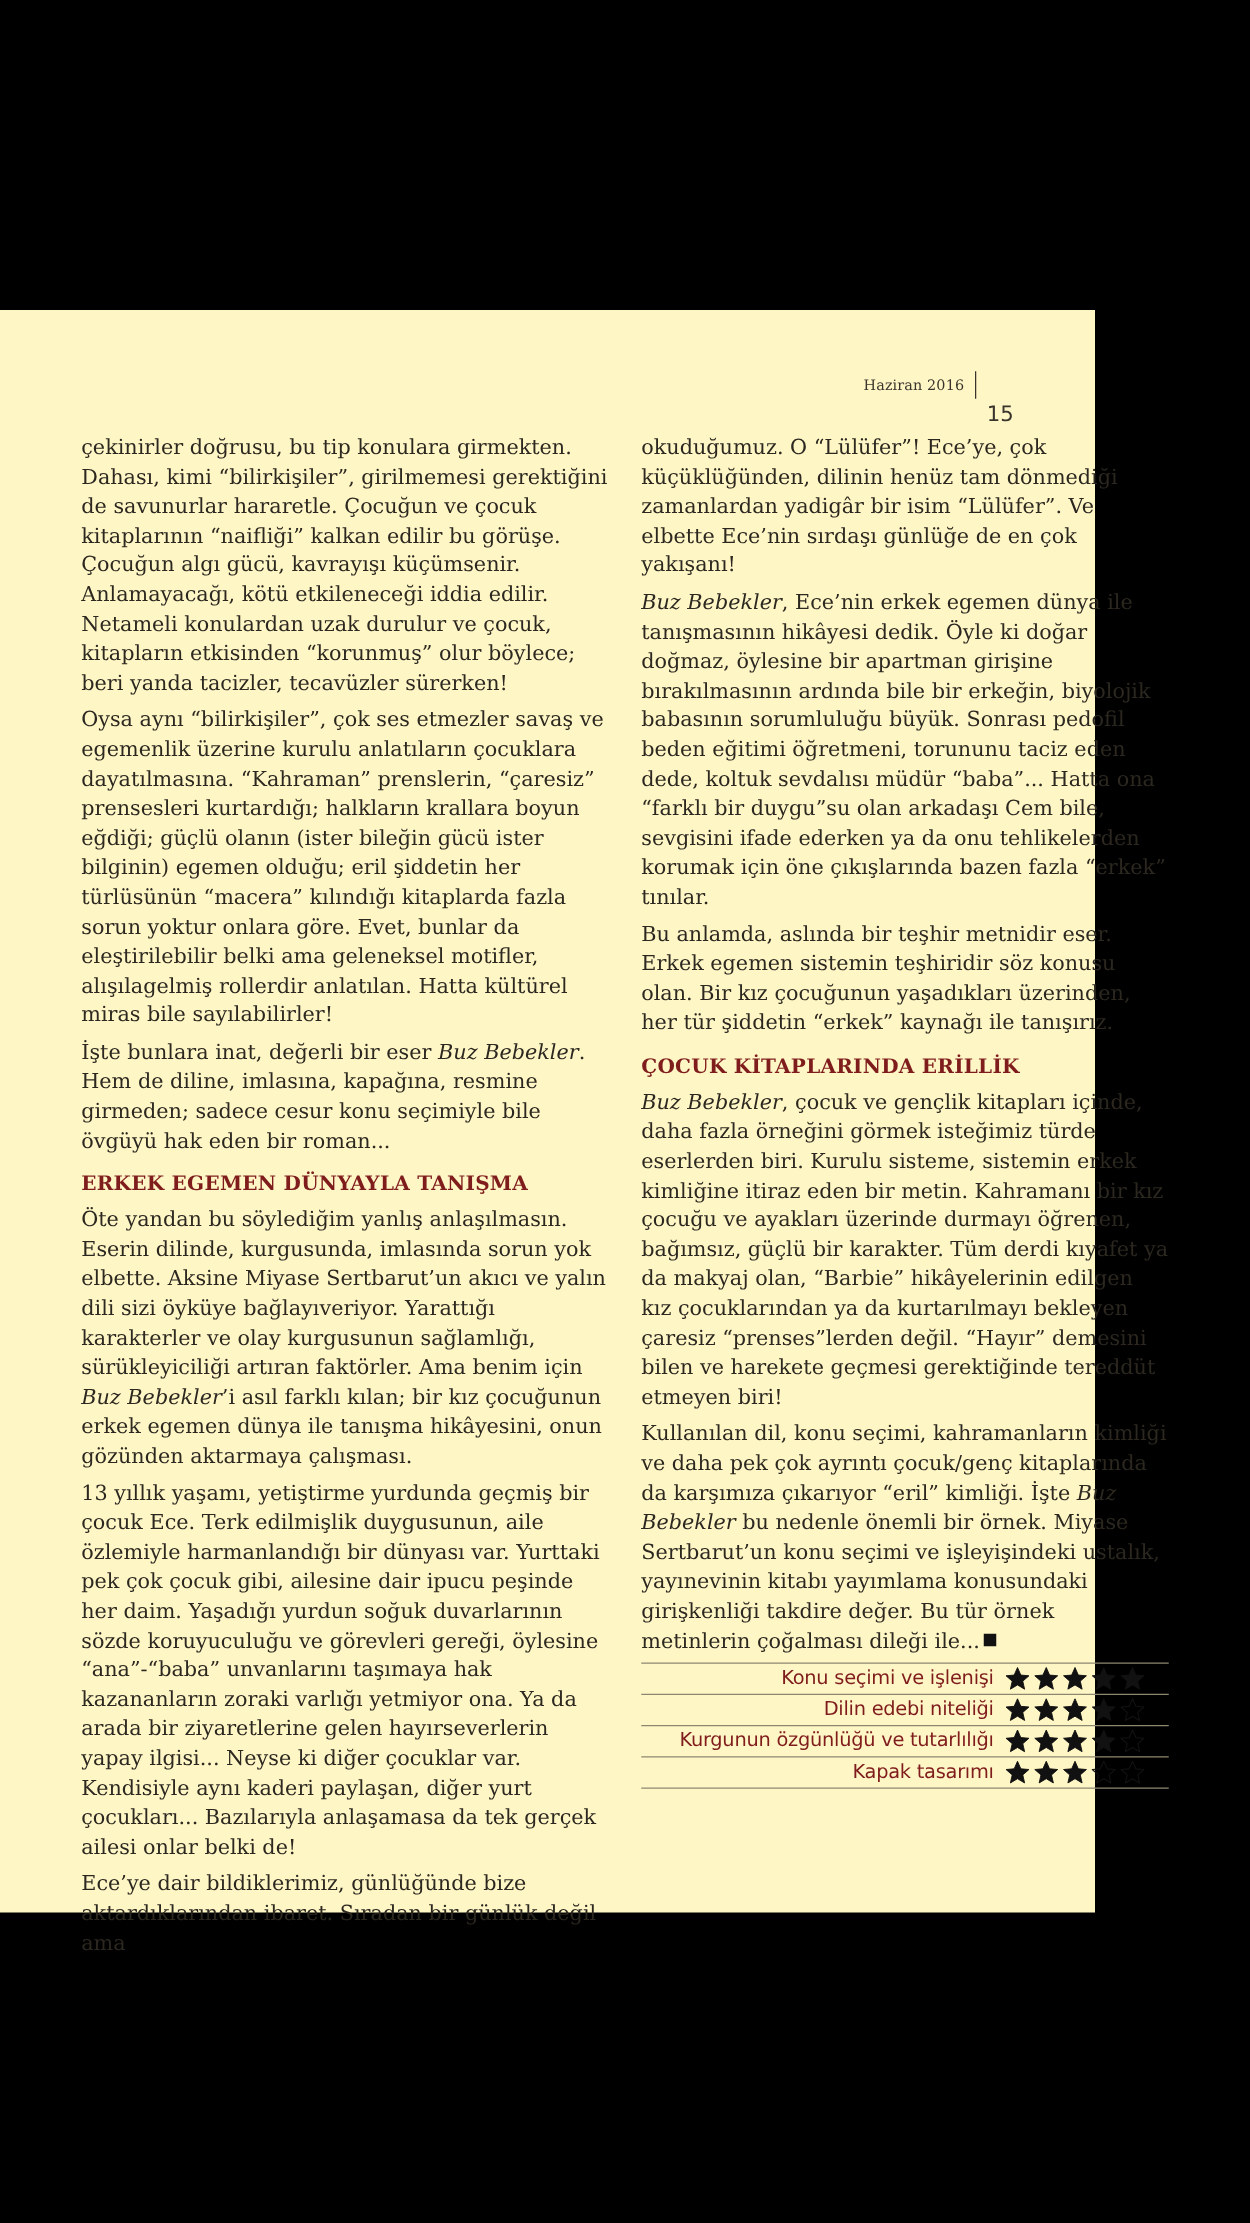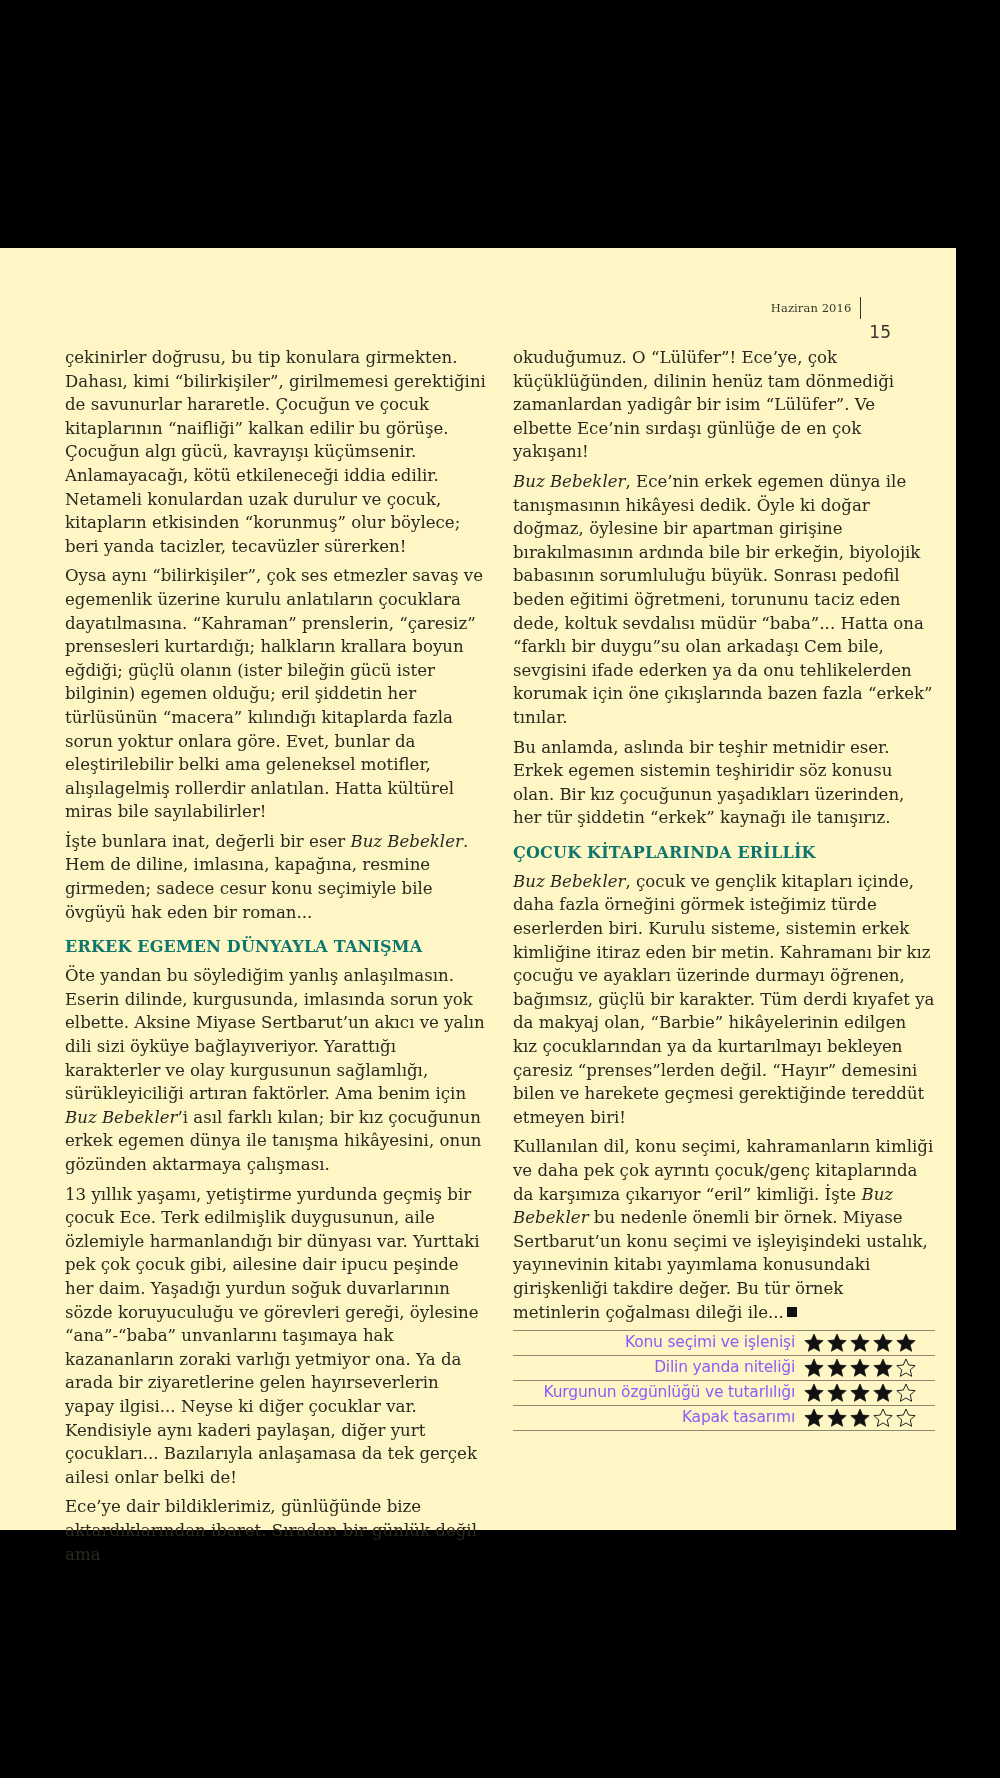--- a/index.html
+++ b/index.html
@@ -1,52 +1,52 @@
 <!DOCTYPE html>
 <html><head>
 <meta charset="utf-8">
 <style>
   html, body { margin: 0; padding: 0; }
   body {
     width: 1000px; height: 1778px; background: #000; position: relative; overflow: hidden;
     font-family: "DejaVu Serif", serif;
   }
   .page {
-    position: absolute; left: 0; top: 248px; width: 956px; height: 1282px;
+    position: absolute; left: 0; top: 248px; width: 876px; height: 1282px;
     background: #fff6c6;
   }
   .running-head {
     position: absolute; right: 65px; top: 48px; height: 24px;
     display: flex; align-items: center; color: #3a352c;
   }
   .running-head .issue { font-size: 11.5px; letter-spacing: 0.1px; }
   .running-head .sep { width: 1px; height: 22px; background: #3a352c; margin: 0 8px 0 9px; }
   .running-head .pageno { font-family: "DejaVu Sans", sans-serif; font-size: 17px; margin-top: 48px; }
 
   .col {
     position: absolute; top: 98px; width: 424px;
     color: #2c2820; font-size: 16.6px; line-height: 23.6px;
   }
   .col-left { left: 65px; width: 425px; }
   .col-right { left: 513px; width: 422px; }
   .col p { margin: 0 0 6px 0; }
   .col p .it { font-style: italic; text-align: right; }
   .col h2 {
     margin: 12px 0 6px 0; font-size: 16px; font-weight: bold; letter-spacing: 0.2px;
-    color: #0f766e; line-height: 22px;
+    color: #7f1d1d; line-height: 22px;
   }
   .endmark { display: inline-block; width: 10px; height: 10px; background: #111; margin-left: 3px; vertical-align: 1px; }
 
   .ratings { margin-top: 4px; border-top: 1.5px solid #8d8770; }
   .rating-row {
     display: flex; justify-content: flex-end; align-items: center;
     height: 24px; border-bottom: 1.5px solid #8d8770; padding-right: 18px;
   }
   .rating-label {
-    font-family: "DejaVu Sans", sans-serif; font-size: 15.5px; color: #8b5cf6;
+    font-family: "DejaVu Sans", sans-serif; font-size: 15.5px; color: #7f1d1d;
     margin-right: 8px; letter-spacing: -0.2px;
   }
   .stars { display: flex; gap: 1px; }
   .star { width: 22px; height: 22px; display: inline-block; }
   .star svg { width: 22px; height: 22px; display: block; }
 </style>
 </head>
 <body>
 
 <div class="page">
@@ -100,21 +100,21 @@
               </svg>
             </span>
             <span class="star">
               <svg viewBox="0 0 24 24">
                 <path d="M12 2.2l2.9 6.6 7.1.6-5.4 4.7 1.6 7-6.2-3.7-6.2 3.7 1.6-7L2 9.4l7.1-.6z" fill="#111" stroke="#111" stroke-width="0.8" stroke-linejoin="round"></path>
               </svg>
             </span>
           </span>
         </div>
         <div class="rating-row">
-          <span class="rating-label">Dilin yanda niteliği</span>
+          <span class="rating-label">Dilin edebi niteliği</span>
           <span class="stars">
             <span class="star">
               <svg viewBox="0 0 24 24">
                 <path d="M12 2.2l2.9 6.6 7.1.6-5.4 4.7 1.6 7-6.2-3.7-6.2 3.7 1.6-7L2 9.4l7.1-.6z" fill="#111" stroke="#111" stroke-width="0.8" stroke-linejoin="round"></path>
               </svg>
             </span>
             <span class="star">
               <svg viewBox="0 0 24 24">
                 <path d="M12 2.2l2.9 6.6 7.1.6-5.4 4.7 1.6 7-6.2-3.7-6.2 3.7 1.6-7L2 9.4l7.1-.6z" fill="#111" stroke="#111" stroke-width="0.8" stroke-linejoin="round"></path>
               </svg>

